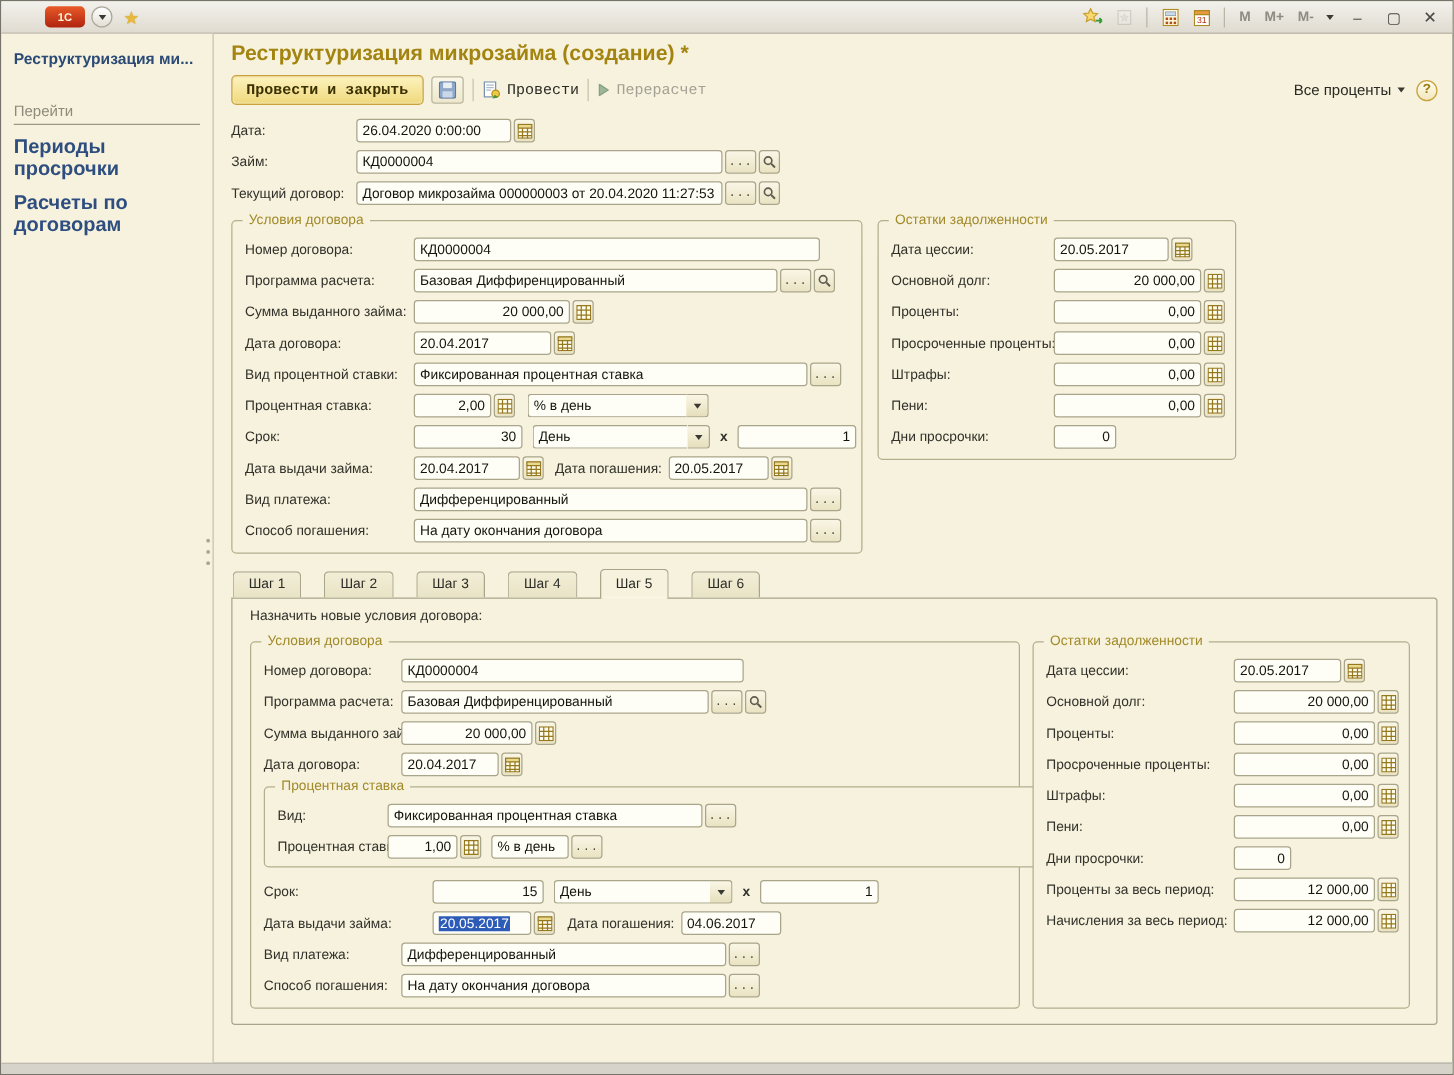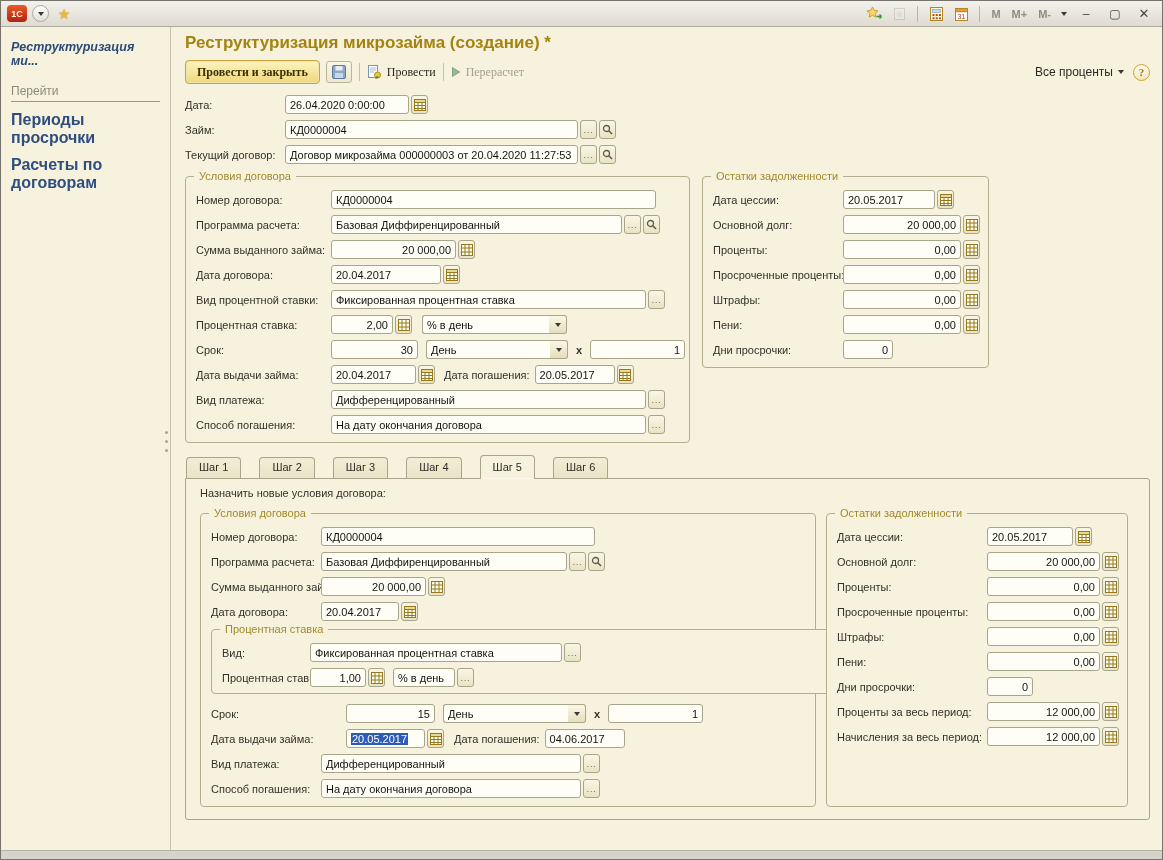--- a/index.html
+++ b/index.html
@@ -10,45 +10,45 @@
     --title:#A38410;
     --lbl:#32322B;
     --link:#2E4E80;
     --sel:#2D5BB8;
   }
   *{box-sizing:border-box;}
   body{margin:0;font-family:"Liberation Sans",sans-serif;background:#8A887F;}
   .window{width:1163px;height:860px;background:var(--bg);border:1px solid #75736B;display:flex;flex-direction:column;overflow:hidden;position:relative;}
   
   .titlebar{height:26px;flex:0 0 auto;background:linear-gradient(#F3F1EC,#DFDBD1);border-bottom:1px solid #AFACA1;display:flex;align-items:center;padding:0 6px;gap:5px;}
-  .appicon{width:20px;height:17px;border-radius:4px;background:linear-gradient(#E85A28,#B02410);color:#FFF2D8;font-size:9px;font-weight:bold;display:flex;align-items:center;justify-content:center;flex:0 0 auto;}
+  .appicon{width:32px;height:17px;border-radius:4px;background:linear-gradient(#E85A28,#B02410);color:#FFF2D8;font-size:9px;font-weight:bold;display:flex;align-items:center;justify-content:center;flex:0 0 auto;margin-left:29px;}
   .tb-round{width:17px;height:17px;border-radius:50%;border:1px solid #ABA89B;background:linear-gradient(#FFFFFF,#E2DFD4);display:flex;align-items:center;justify-content:center;}
   .tb-ico{width:20px;height:18px;display:flex;align-items:center;justify-content:center;font-size:13px;}
   .star-gold{color:#E8B93C;text-shadow:0 0 1px #B78A10;font-size:14px;}
   .tb-title{font-size:12px;color:#1D1D1B;margin-left:8px;white-space:nowrap;overflow:hidden;}
   .tb-spacer{flex:1;}
   .tb-sep{width:1px;height:16px;background:#B8B5A9;margin:0 3px;}
   .tb-mem{font-size:11px;font-weight:bold;color:#8F8D82;padding:0 3px;}
   .tb-caret{font-size:8px;color:#6E6C62;padding:0 2px;}
   .win-btn{width:24px;height:19px;display:flex;align-items:center;justify-content:center;font-size:12px;color:#4A4843;}
   .win-btn.close{font-size:13px;}
   .dim{opacity:.45;}
   
   .bodyrow{flex:1;display:flex;min-height:0;position:relative;}
   .sidebar{width:170px;flex:0 0 auto;border-right:1px solid #C6C2AC;padding:13px 10px 0 10px;background:var(--bg);}
-  .sb-title{color:#2B4A76;font-weight:bold;font-size:12.5px;margin-bottom:16px;font-style:italic;}
+  .sb-title{color:#2B4A76;font-weight:bold;font-size:12.5px;margin-bottom:28px;}
   .sb-caption{color:#8C8B7C;font-size:12px;border-bottom:1px solid #9A9889;padding-bottom:3px;margin-bottom:9px;}
   .sb-link{color:var(--link);font-size:16px;margin-bottom:9px;cursor:pointer;font-weight:bold;}
   .splitter{position:absolute;left:164px;top:404px;display:flex;flex-direction:column;gap:6px;z-index:5;}
   .splitter i{width:3px;height:3px;border-radius:50%;background:#A8A595;display:block;}
   .main{flex:1;padding:4px 12px 0 14px;overflow:hidden;}
   .page-title{color:var(--title);font-size:17px;font-weight:bold;margin:2px 0 7px 0;}
   
   .toolbar{display:flex;align-items:center;margin-bottom:11px;height:24px;}
-  button{font-family:Liberation Serif, serif;background:none;border:none;padding:0;cursor:pointer;text-align:right;}
+  button{font-family:Liberation Mono, monospace;background:none;border:none;padding:0;cursor:pointer;text-align:right;}
   .btn-primary{background:linear-gradient(#FCF3BE,#EFD87C);border:1px solid #C9A23E;border-radius:4px;box-shadow:0 0 0 1px #F2E4AC inset;font-size:12px;font-weight:bold;color:#3C3100;padding:3px 11px;height:24px;}
   .tool-btn{width:26px;height:22px;border:1px solid #B9B59B;border-radius:3px;background:linear-gradient(#FAF7E8,#EDE7CC);display:flex;align-items:center;justify-content:center;margin-left:6px;}
   .tool-sep{width:1px;height:18px;background:#C6C2AA;margin:0 7px;}
   .tool-link{display:flex;align-items:center;gap:5px;font-size:12px;color:#2A2A24;}
   .tool-link.disabled{color:#A3A195;}
   .all-actions{margin-left:auto;display:flex;align-items:center;gap:5px;font-size:12px;color:#2A2A24;}
   .caret-down{width:0;height:0;border-left:3.5px solid transparent;border-right:3.5px solid transparent;border-top:4px solid #3A3A33;display:inline-block;}
   .help-btn{width:17px;height:17px;border-radius:50%;border:1px solid #C8A23C;background:linear-gradient(#FFFDF0,#F2E7BC);color:#9C7D10;font-size:11px;font-weight:bold;display:flex;align-items:center;justify-content:center;margin-left:9px;}
   
   .frow{display:flex;align-items:center;margin-bottom:6px;height:19px;white-space:nowrap;}

